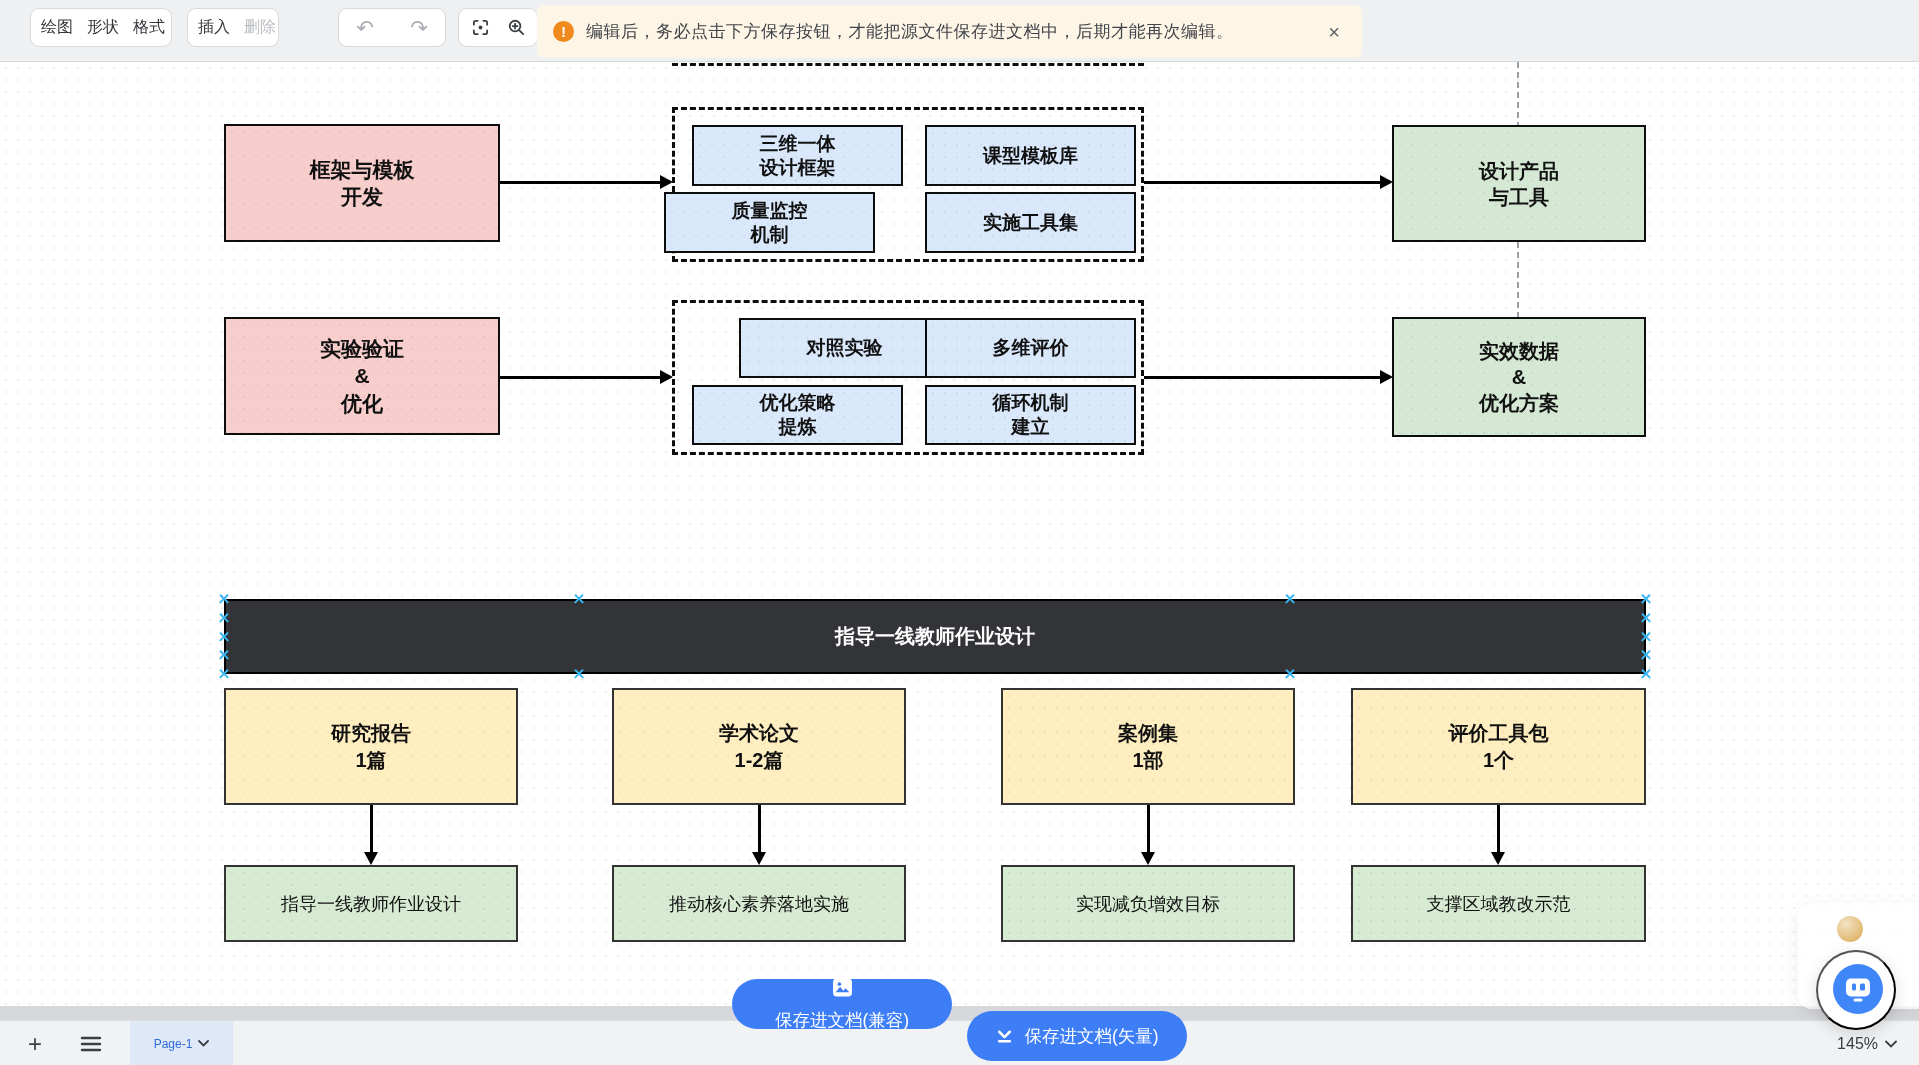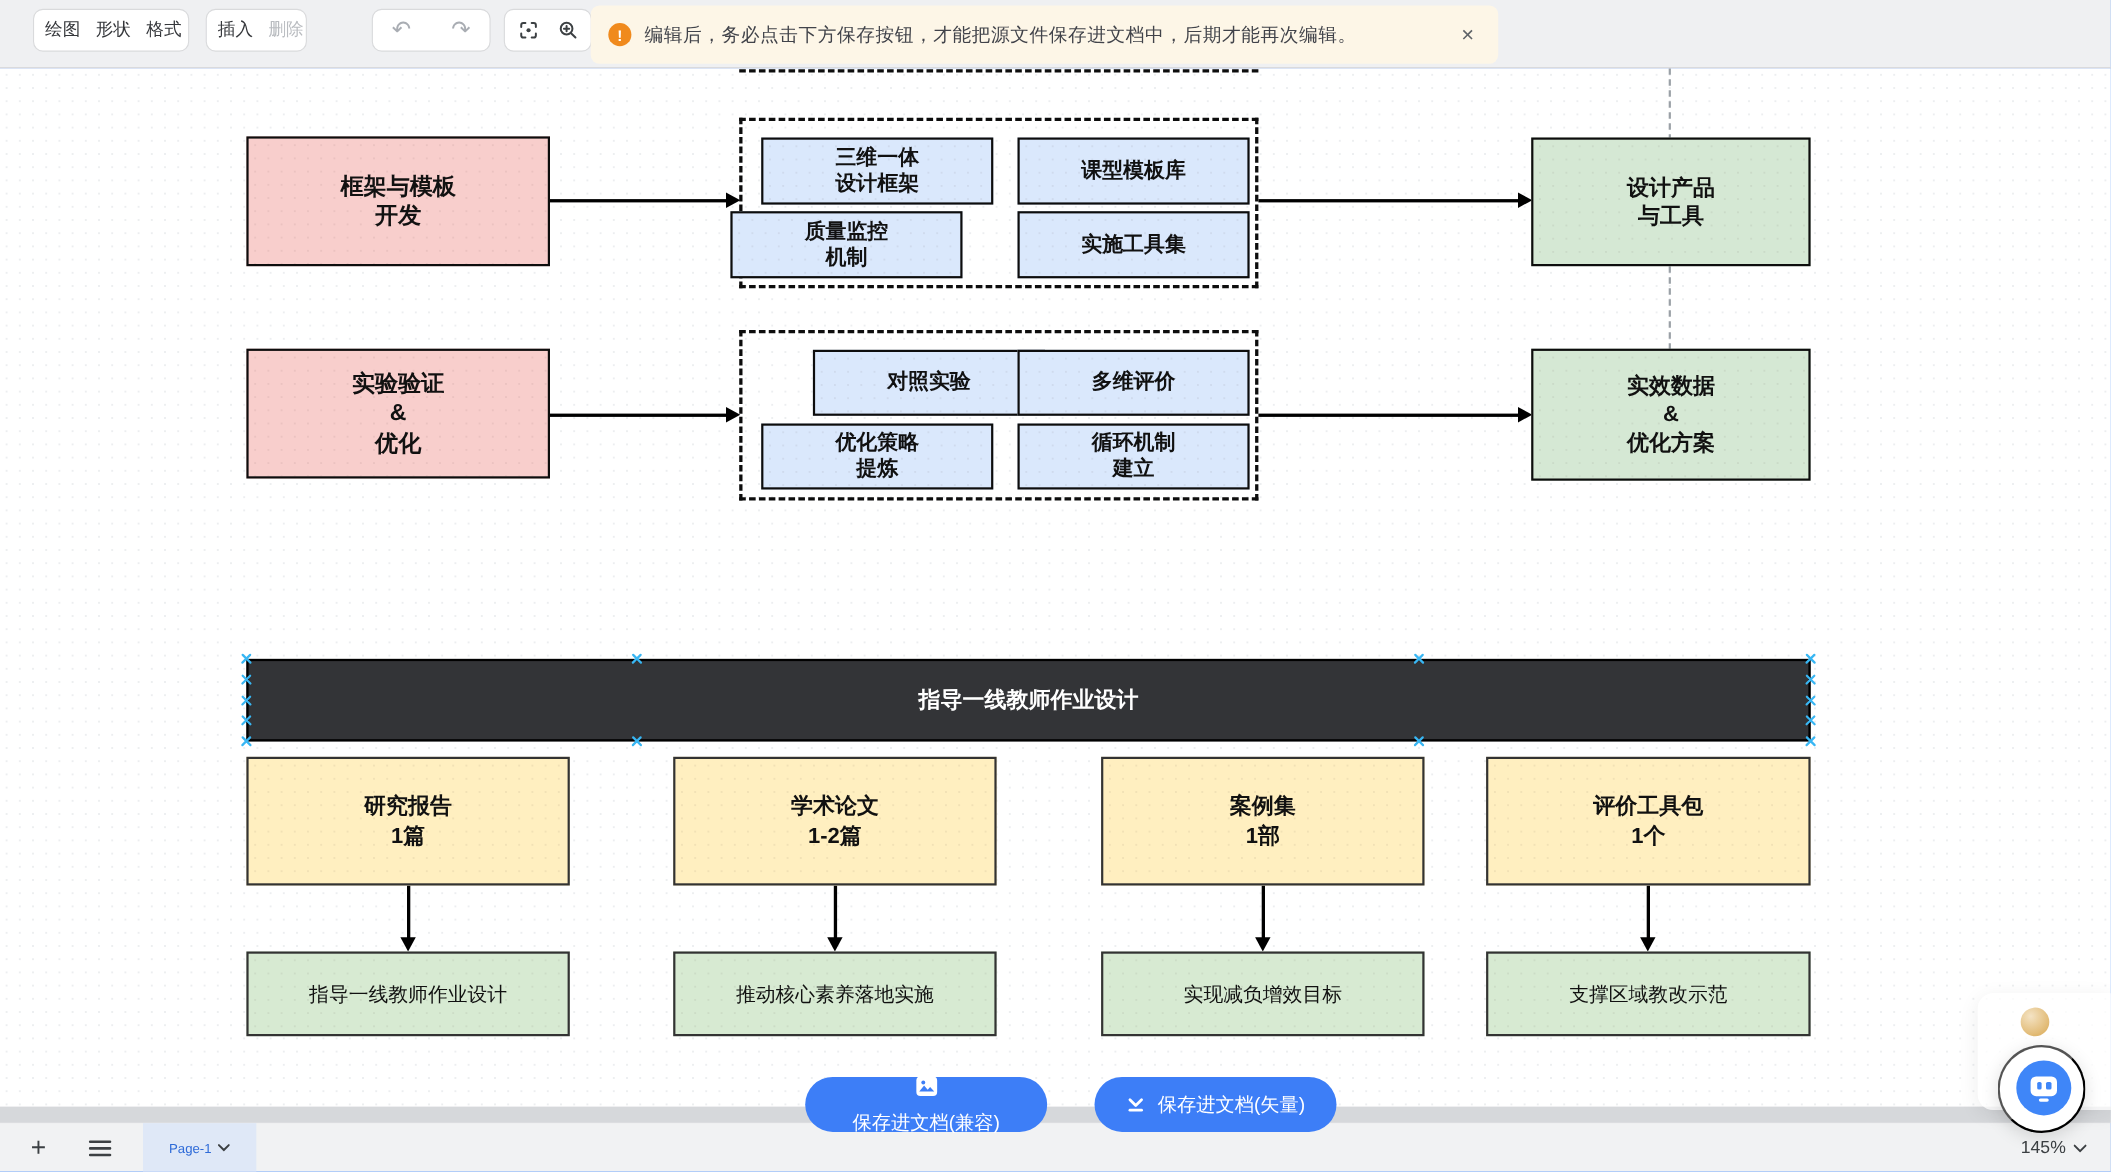--- a/index.html
+++ b/index.html
@@ -197,21 +197,21 @@
     <span style="display:flex;">
       <svg width="21" height="21" viewBox="0 0 20 20">
         <rect x="1" y="1.5" width="18" height="17" rx="3.5" fill="#fff"></rect>
         <path d="M3.5 14.5 l4.2-5.2 3.1 3.8 2.1-2.4 3.6 3.8 z" fill="#3d7ef7"></path>
         <circle cx="7" cy="6.8" r="1.7" fill="#3d7ef7"></circle>
       </svg>
     </span>
     <span>保存进文档(兼容)</span>
   </button>
 
-  <button class="save-btn" style="left:995px;">
+  <button class="save-btn" style="left:967px;margin-top:32px;">
     <span style="display:flex;">
       <svg width="19" height="19" viewBox="0 0 18 18" fill="none" stroke="#fff" stroke-width="2.4" stroke-linecap="round" stroke-linejoin="round">
         <path d="M4 4.5 L9 9.5 L14 4.5"></path>
         <path d="M4 13.5 H14"></path>
       </svg>
     </span>
     <span>保存进文档(矢量)</span>
   </button>
 
   <footer class="footer">

